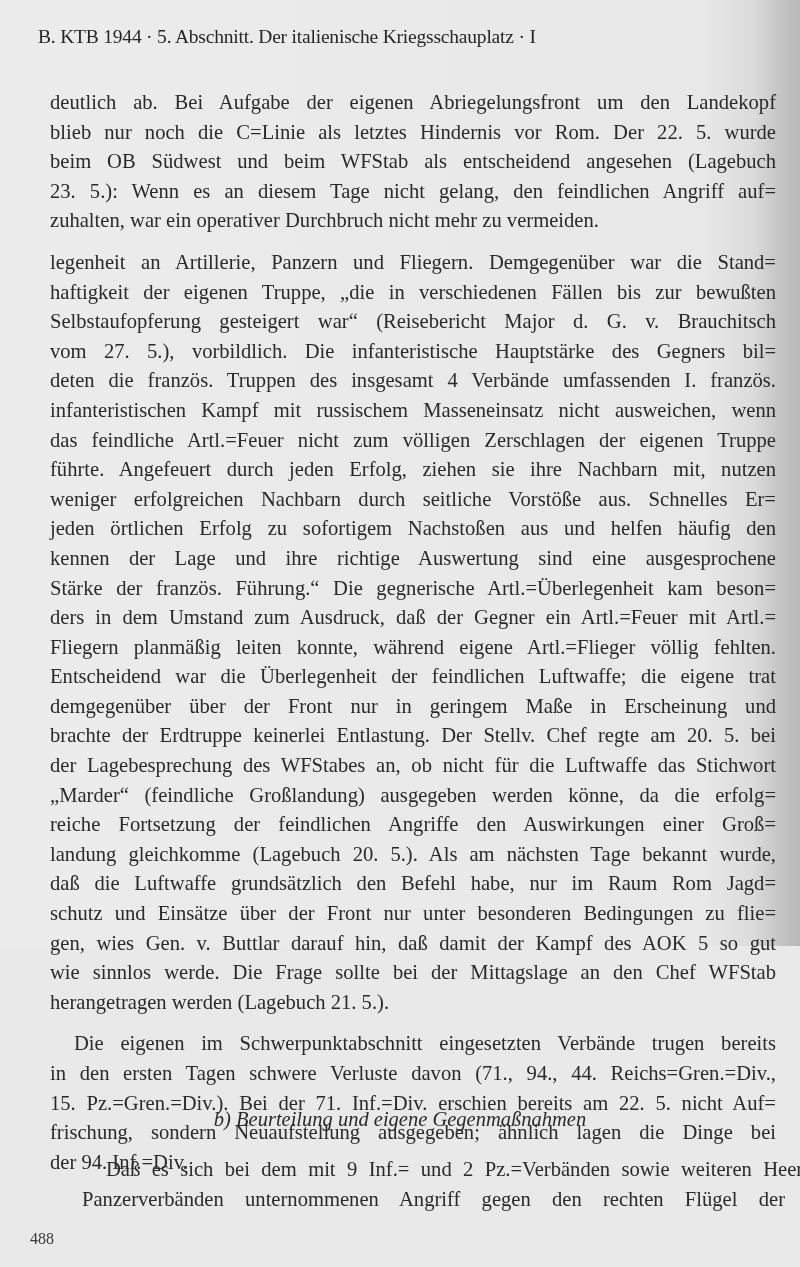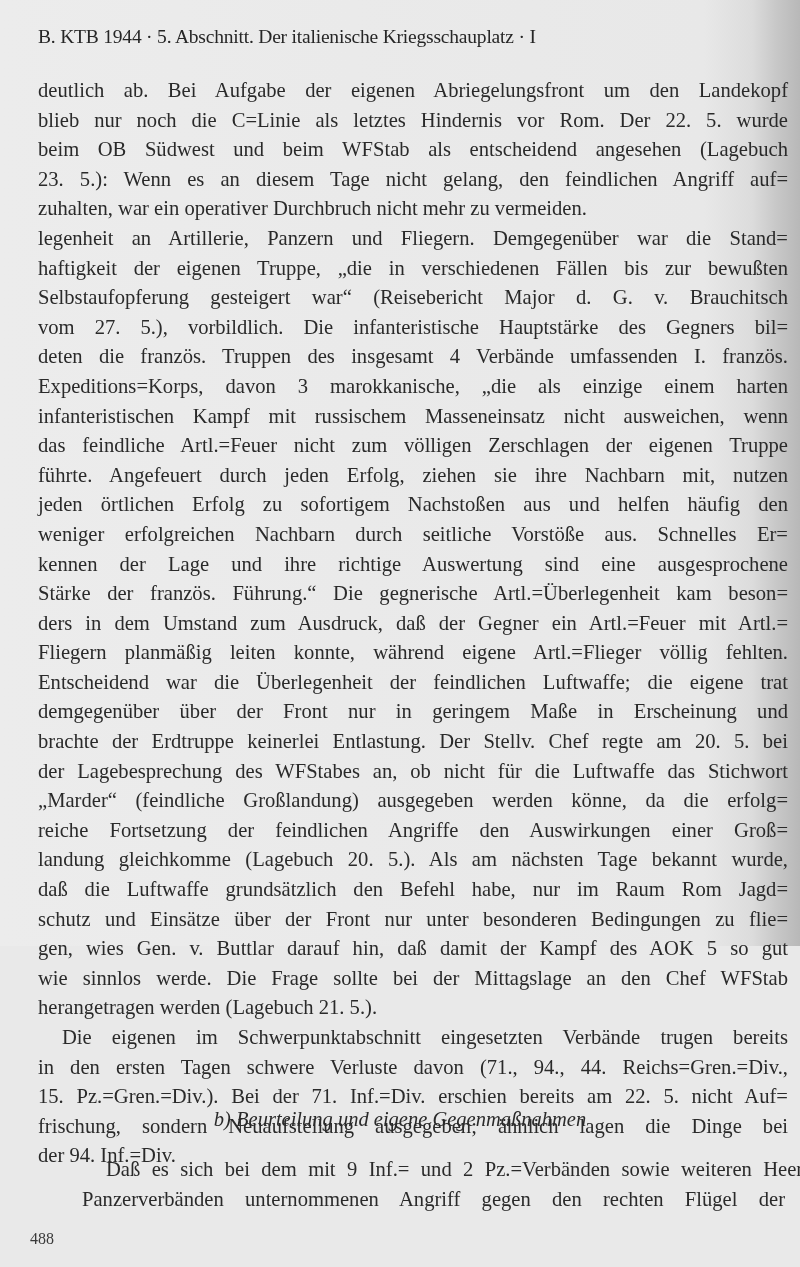--- a/index.html
+++ b/index.html
@@ -47,21 +47,21 @@
       white-space: nowrap;
       overflow: visible;
     }
     .line.last {
       text-align-last: left;
     }
     .line.indent {
       padding-left: 24px;
     }
     .para {
-      margin: 0;
+      margin: 12px;
     }
     .subheading {
       position: absolute;
       left: 0;
       width: 800px;
       top: 1108px;
       text-align: center;
       font-style: italic;
       font-size: 20.5px;
       color: #2a2a2a;
@@ -98,26 +98,25 @@
       <div class="line">23. 5.): Wenn es an diesem Tage nicht gelang, den feindlichen Angriff auf=</div>
       <div class="line last">zuhalten, war ein operativer Durchbruch nicht mehr zu vermeiden.</div>
     </div>
 
     <div class="para">
       <div class="line">legenheit an Artillerie, Panzern und Fliegern. Demgegenüber war die Stand=</div>
       <div class="line">haftigkeit der eigenen Truppe, „die in verschiedenen Fällen bis zur bewußten</div>
       <div class="line">Selbstaufopferung gesteigert war“ (Reisebericht Major d. G. v. Brauchitsch</div>
       <div class="line">vom 27. 5.), vorbildlich. Die infanteristische Hauptstärke des Gegners bil=</div>
       <div class="line">deten die französ. Truppen des insgesamt 4 Verbände umfassenden I. französ.</div>
-      <div class="line">Expeditions=Korps, davon 3 marokkanische, „die als einzige einem harten</div>
       <div class="line">infanteristischen Kampf mit russischem Masseneinsatz nicht ausweichen, wenn</div>
       <div class="line">das feindliche Artl.=Feuer nicht zum völligen Zerschlagen der eigenen Truppe</div>
       <div class="line">führte. Angefeuert durch jeden Erfolg, ziehen sie ihre Nachbarn mit, nutzen</div>
+      <div class="line">weniger erfolgreichen Nachbarn durch seitliche Vorstöße aus. Schnelles Er=</div>
       <div class="line">jeden örtlichen Erfolg zu sofortigem Nachstoßen aus und helfen häufig den</div>
-      <div class="line">weniger erfolgreichen Nachbarn durch seitliche Vorstöße aus. Schnelles Er=</div>
       <div class="line">kennen der Lage und ihre richtige Auswertung sind eine ausgesprochene</div>
       <div class="line">Stärke der französ. Führung.“ Die gegnerische Artl.=Überlegenheit kam beson=</div>
       <div class="line">ders in dem Umstand zum Ausdruck, daß der Gegner ein Artl.=Feuer mit Artl.=</div>
       <div class="line">Fliegern planmäßig leiten konnte, während eigene Artl.=Flieger völlig fehlten.</div>
       <div class="line">Entscheidend war die Überlegenheit der feindlichen Luftwaffe; die eigene trat</div>
       <div class="line">demgegenüber über der Front nur in geringem Maße in Erscheinung und</div>
       <div class="line">brachte der Erdtruppe keinerlei Entlastung. Der Stellv. Chef regte am 20. 5. bei</div>
       <div class="line">der Lagebesprechung des WFStabes an, ob nicht für die Luftwaffe das Stichwort</div>
       <div class="line">„Marder“ (feindliche Großlandung) ausgegeben werden könne, da die erfolg=</div>
       <div class="line">reiche Fortsetzung der feindlichen Angriffe den Auswirkungen einer Groß=</div>

